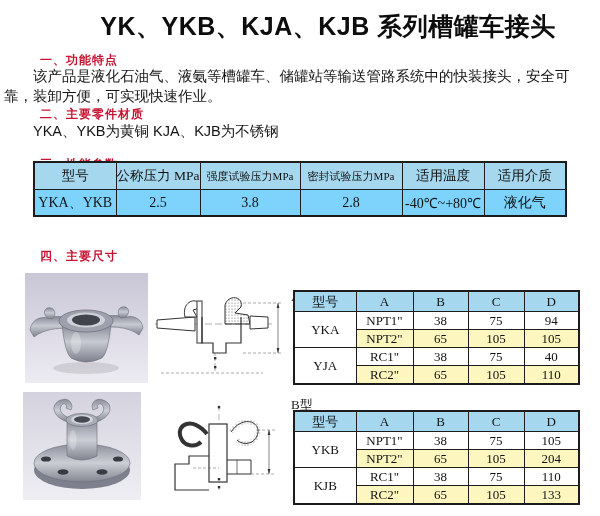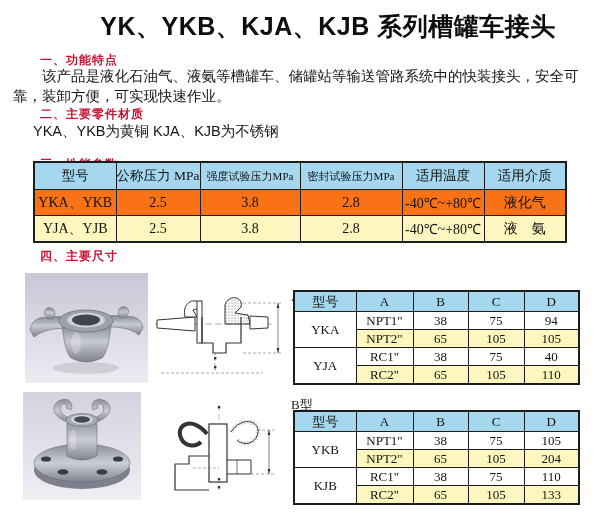--- a/index.html
+++ b/index.html
@@ -10,34 +10,34 @@
   .title{
     position:absolute;top:10px;left:0;width:600px;margin:0;
     text-align:center;font-size:25px;font-weight:bold;color:#0d0d0d;
     font-family:"Liberation Sans",sans-serif;letter-spacing:0.5px;padding-left:28px;
   }
   .sec-h{
     position:absolute;left:40px;font-size:12px;font-weight:bold;color:#c81432;
     letter-spacing:1px;
   }
   .para{
-    position:absolute;top:67px;left:13px;width:584px;margin:0;
+    position:absolute;top:67px;left:4px;width:584px;margin:0;
     font-size:14.5px;line-height:19.5px;text-indent:2em;color:#151515;
   }
   .materials{
     position:absolute;top:122px;left:33px;font-size:14.5px;color:#151515;
   }
   .materials .gap{}
   table{border-collapse:collapse;position:absolute;table-layout:fixed;
         font-family:"Liberation Serif",serif;}
   .perf{left:33px;top:161px;width:532px;border:2px solid #1c1c1c;}
   .perf th,.perf td{border:1px solid #1c1c1c;text-align:center;padding:0;}
   .perf th{background:#a5d7ef;font-weight:normal;font-size:13.5px;height:26px;}
   .perf th.small{font-size:11px;}
-  .perf td{font-size:14px;height:25px;background:#f97316;}
+  .perf td{font-size:14px;height:25px;background:#7dd3fc;}
   tr.yellow td{background:#fdf6be;}
   .dim{left:293px;width:285px;border:2px solid #1c1c1c;}
   .dim th,.dim td{border:1px solid #1c1c1c;text-align:center;padding:0;}
   .dim th{background:#a5d7ef;font-weight:normal;font-size:13px;height:19px;}
   .dim td{font-size:13px;height:17px;background:#ffffff;}
   .tbl-label{
     position:absolute;left:291px;font-size:13px;color:#1a1a1a;
     font-family:"Liberation Serif",serif;
   }
   .figure{position:absolute;}
@@ -79,28 +79,20 @@
       <th>适用温度</th>
       <th>适用介质</th>
     </tr>
     <tr>
       <td>YKA、YKB</td>
       <td>2.5</td>
       <td>3.8</td>
       <td>2.8</td>
       <td>-40℃~+80℃</td>
       <td>液化气</td>
-    </tr>
-    <tr class="yellow">
-      <td>YJA、YJB</td>
-      <td>2.5</td>
-      <td>3.8</td>
-      <td>2.8</td>
-      <td>-40℃~+80℃</td>
-      <td>液　氨</td>
     </tr>
   </tbody>
     </table>
 
   <div class="sec-h" style="top:248px">四、主要尺寸</div>
 
   <div class="figure" style="left:25px;top:273px;width:123px;height:110px">
     <svg width="123" height="110" viewBox="0 0 123 110">
       <defs>
         <linearGradient id="bgA" x1="0" y1="0" x2="0" y2="1">

